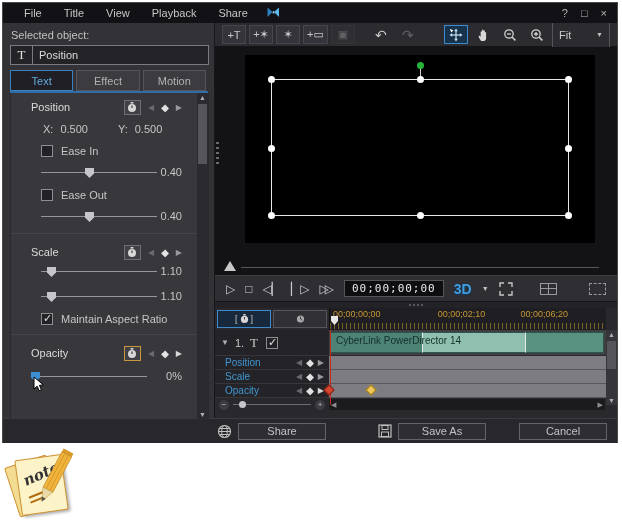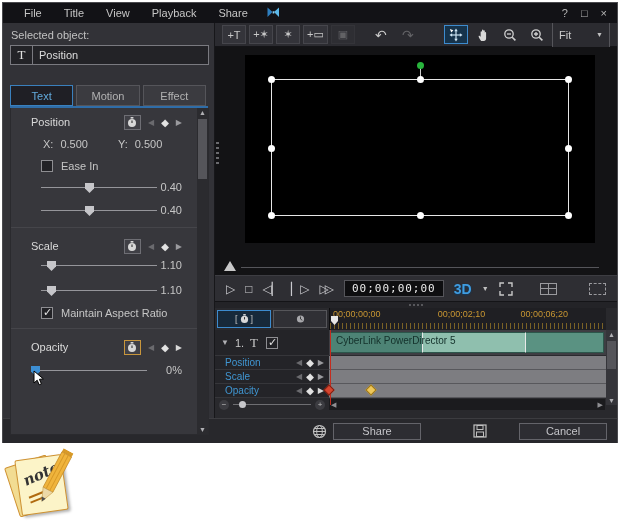--- a/index.html
+++ b/index.html
@@ -21,21 +21,21 @@
   .main { display:flex; height:395px; }
   .left { width:212px; background:#323237; padding:4px 5px 0 7px; border-right:1px solid #17171a; }
   .right { flex:1; display:flex; flex-direction:column; background:#232327; }
 
   
   .sel-label { font-size:11px; color:#c2c2c2; margin:2px 0 4px 1px; }
   .obj-input { display:flex; height:20px; border:1px solid #7a7a80; background:#232327; }
   .obj-type { width:22px; border-right:1px solid #7a7a80; color:#e0e0e0;
     font-family:"Liberation Serif",serif; display:flex; align-items:center; justify-content:center; font-size:13px; }
   .obj-name { flex:1; color:#dcdcdc; font-size:11px; display:flex; align-items:center; padding-left:6px; }
-  .tabs { display:flex; margin-top:20px; height:21px; }
+  .tabs { display:flex; margin-top:5px; height:21px; }
   .tab { flex:1; display:flex; align-items:center; justify-content:center; font-size:11px;
     color:#b2b2b2; background:#3b3b40; border:1px solid #55555a; margin-right:3px; }
   .tab.active { background:#1f1f25; color:#62aadc; border-color:#3a80bd; }
   .tabline { height:2px; background:#2f6da8; margin-right:1px; }
   .props { position:relative; background:#37373c; height:327px; overflow:hidden;
     border:1px solid #2a2a2e; border-top:none; }
   .sec { padding:5px 26px 4px 20px; }
   .sec-h { display:flex; align-items:center; height:18px; }
   .sec-name { font-size:11px; color:#dadada; }
   .kf-cluster { margin-left:auto; display:flex; align-items:center; gap:7px; }
@@ -206,22 +206,22 @@
 
     <div class="left">
       <div class="sel-label">Selected object:</div>
       <div class="obj-input">
         <div class="obj-type">T</div>
         <div class="obj-name">Position</div>
       </div>
 
       <div class="tabs">
         <div class="tab active">Text</div>
+        <div class="tab">Effect</div>
         <div class="tab">Motion</div>
-        <div class="tab">Effect</div>
       </div>
       <div class="tabline"></div>
 
       <div class="props">
 
         <div class="sec">
           <div class="sec-h">
             <span class="sec-name">Position</span>
             <span class="kf-cluster">
               <span class="sw-btn">
@@ -243,20 +243,24 @@
           <div class="cb-row">
             <span class="cb"></span>
             <span>Ease In</span>
           </div>
           <div class="slider-row">
             <span class="slider">
               <span class="track"></span>
                 <span class="thumb" style="left:44px"></span>
             </span>
             <span class="slider-val">0.40</span>
+          </div>
+          <div class="cb-row">
+            <span class="cb"></span>
+            <span>Ease Out</span>
           </div>
           <div class="slider-row">
             <span class="slider">
               <span class="track"></span>
                 <span class="thumb" style="left:44px"></span>
             </span>
             <span class="slider-val">0.40</span>
           </div>
         </div>
 
@@ -477,21 +481,21 @@
             <span class="tnum">1.</span>
             <span class="tT">T</span>
             <span class="cb checked"></span>
           </div>
           <div class="t-lane">
             <div class="clip">
               <span class="seg1"></span>
               <span class="seg2"></span>
               <span class="seg3"></span>
             </div>
-            <span class="clip-label">CyberLink  PowerDirector 5</span>
+            <span class="clip-label">CyberLink  PowerDirector 14</span>
           </div>
         </div>
 
         <div class="tl-row prop-row">
           <div class="p-head">
             <span class="p-name">Position</span>
             <span class="p-nav">
               <span class="nav-l">◀</span>
               <span class="nav-d">◆</span>
               <span class="nav-r">▶</span>
@@ -561,20 +565,21 @@
     </span>
     <span class="fbtn">Share</span>
     <span style="width:38px"></span>
     <span class="f-ic">
       <svg width="14" height="14" viewBox="0 0 14 14">
           <rect x="1" y="1" width="12" height="12" fill="none" stroke="#c0c0c0" stroke-width="1.2"></rect>
           <rect x="4" y="1.5" width="6" height="4" fill="none" stroke="#c0c0c0" stroke-width="1"></rect>
           <rect x="3.5" y="8" width="7" height="4.5" fill="none" stroke="#c0c0c0" stroke-width="1"></rect>
         </svg>
     </span>
+    <span class="fbtn">Save As</span>
     <span style="width:6px"></span>
     <span style="width:6px"></span>
     <span class="fbtn">Cancel</span>
   </div>
 </div>
 
 <div class="note">
   <div class="paper-back"></div>
   <div class="paper-front">
     <span class="note-word">note</span>

